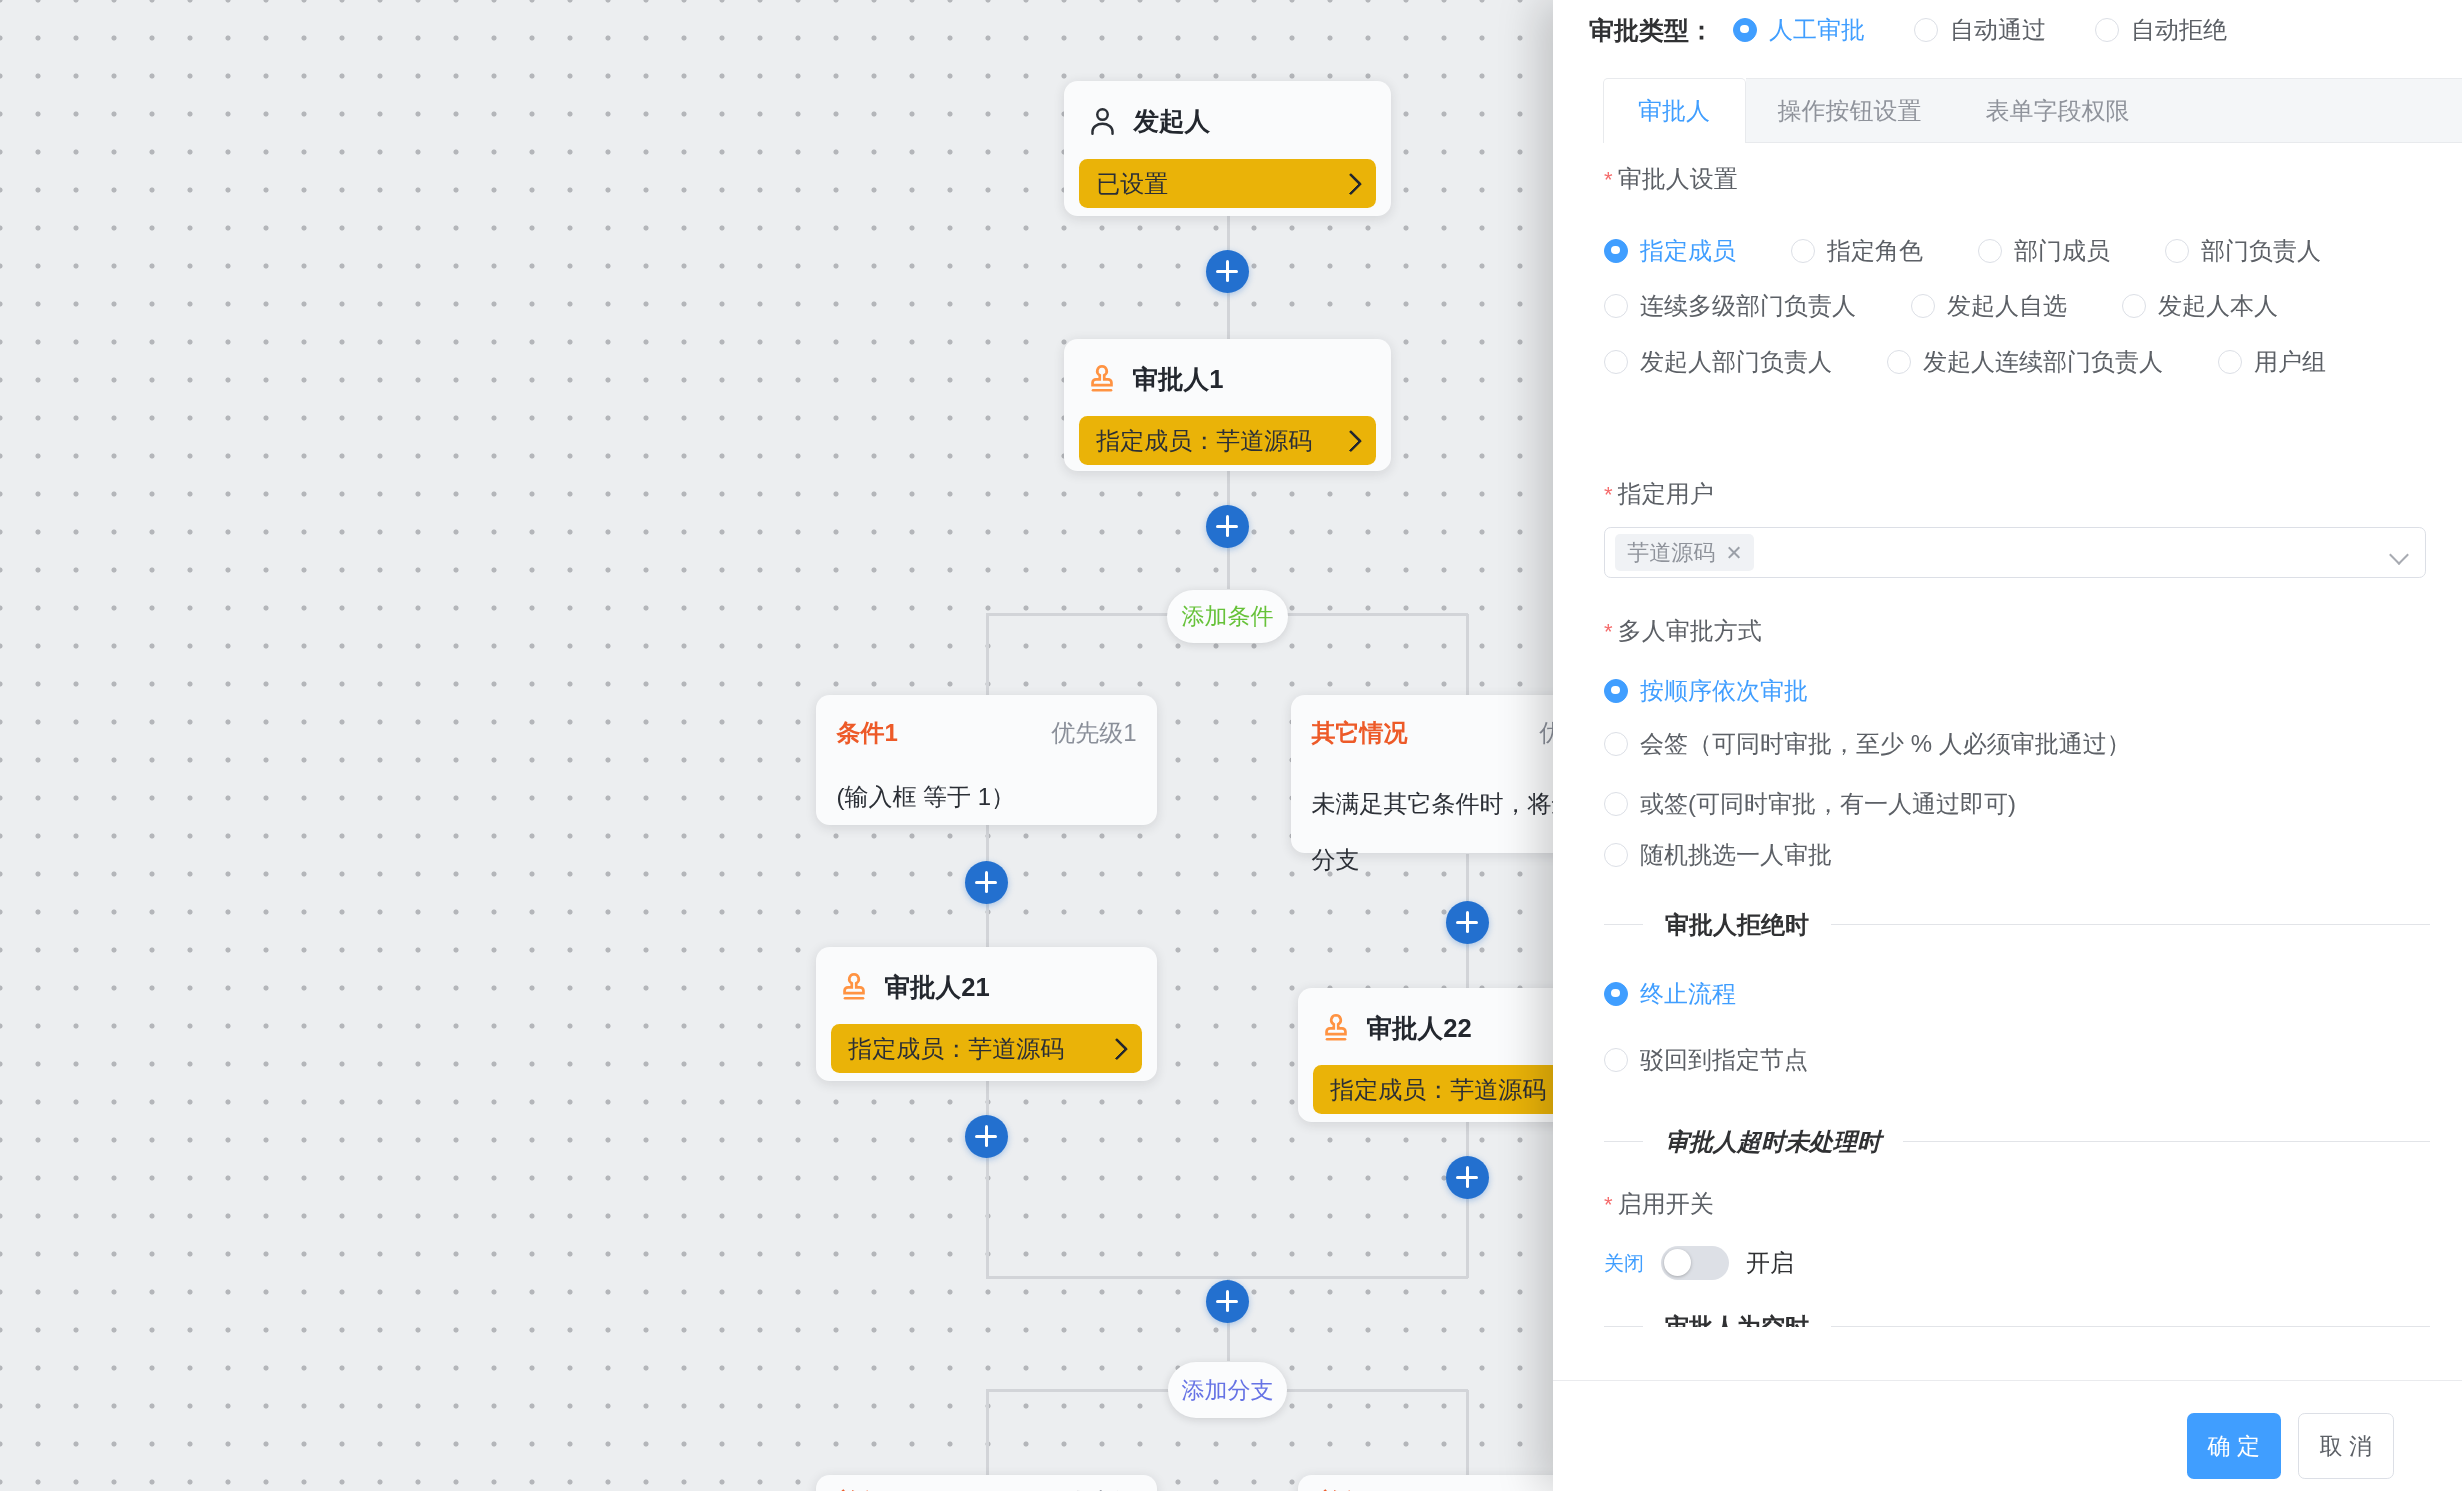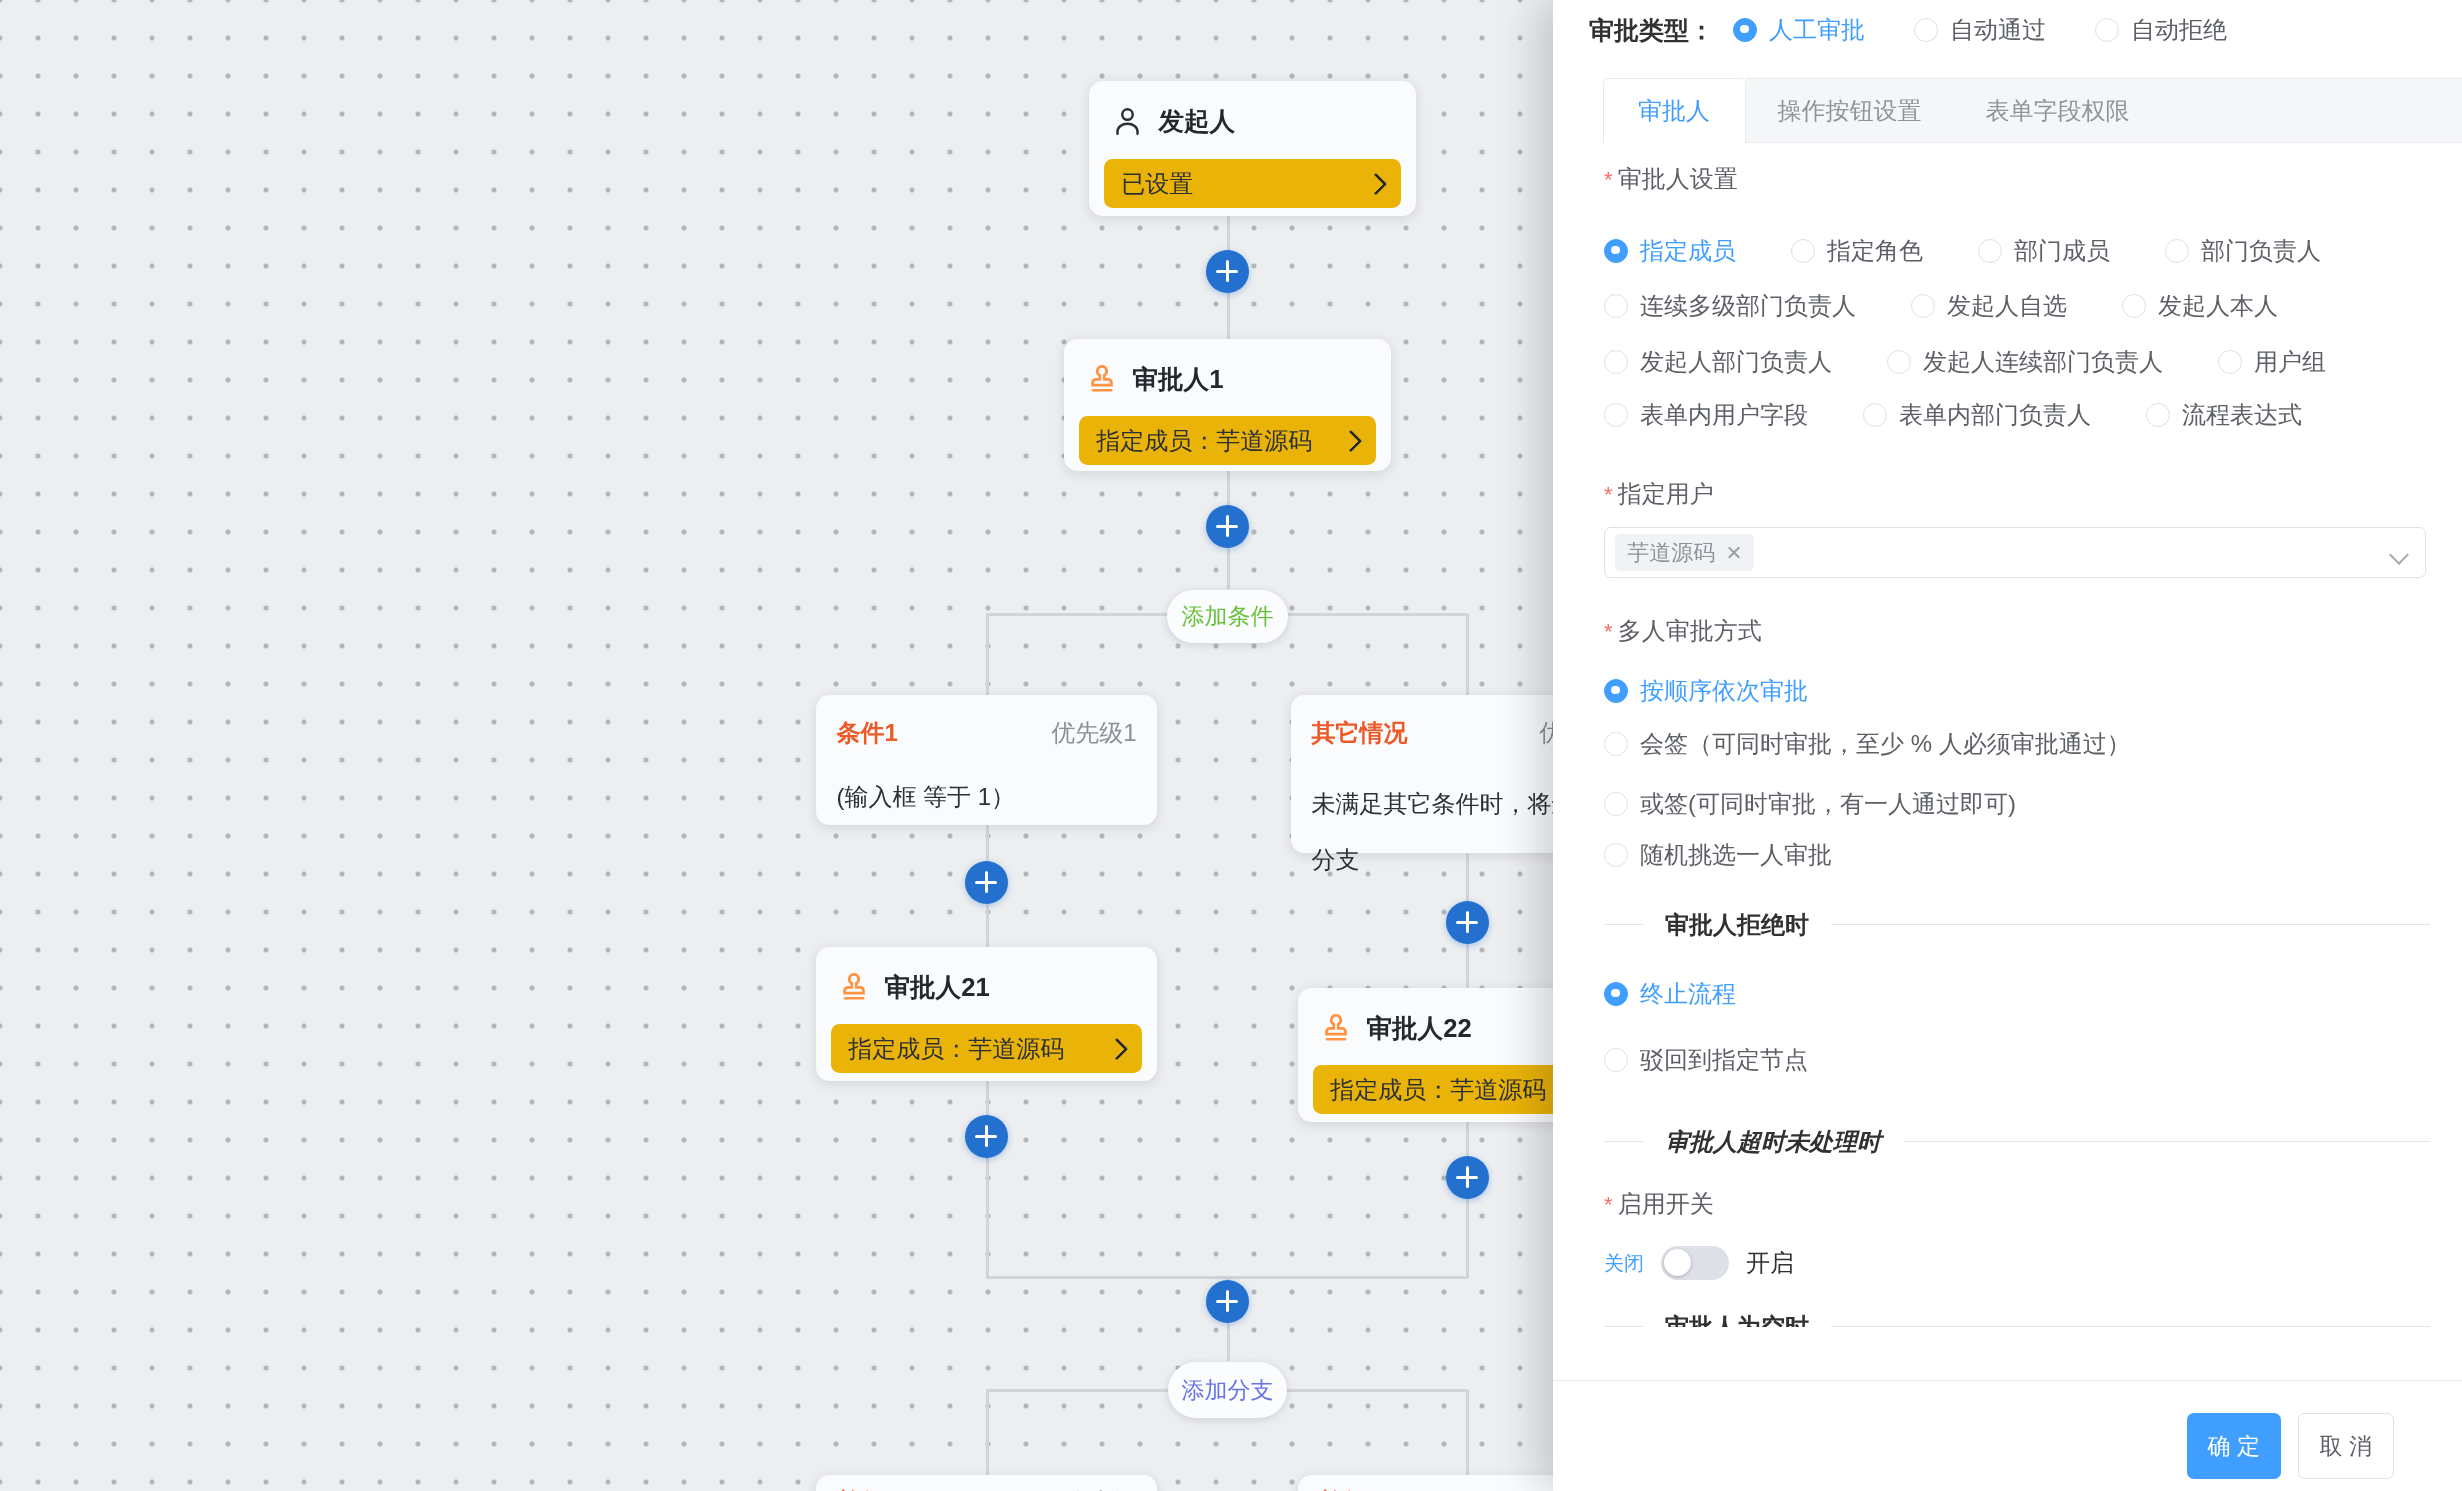--- a/index.html
+++ b/index.html
@@ -102,21 +102,21 @@
   <div class="vline" style="left:986px;top:825px;height:123px;"></div>
   <div class="vline" style="left:1466px;top:854px;height:135px;"></div>
   <div class="vline" style="left:986px;top:1081px;height:197px;"></div>
   <div class="vline" style="left:1466px;top:1122px;height:156px;"></div>
   <div class="hline" style="left:986px;top:1276px;width:482px;"></div>
   <div class="vline" style="left:1227px;top:1278px;height:83px;"></div>
   <div class="hline" style="left:986px;top:1389px;width:482px;"></div>
   <div class="vline" style="left:986px;top:1390px;height:85px;"></div>
   <div class="vline" style="left:1466px;top:1390px;height:85px;"></div>
 
-  <div class="node" style="left:1064px;top:81px;width:327px;height:135px;margin-left:25px;">
+  <div class="node" style="left:1064px;top:81px;width:327px;height:135px;">
     <div class="node-head">
       <svg class="icon-svg" width="37" height="37" viewBox="0 0 24 24" fill="none" stroke="#2b2f36" stroke-width="1.6">
         <circle cx="12" cy="7.5" r="3.4"></circle>
         <path d="M5.5 20v-1.5c0-3 2.9-5 6.5-5s6.5 2 6.5 5V20" stroke-linecap="round"></path>
       </svg>
       <span class="node-title">发起人</span>
     </div>
     <div class="node-body">
       <span>已设置</span>
       <span class="chev"></span>
@@ -287,34 +287,20 @@
         </label>
       <label class="radio">
           <span class="rdot"></span>
           <span class="rlabel">发起人连续部门负责人</span>
         </label>
       <label class="radio">
           <span class="rdot"></span>
           <span class="rlabel">用户组</span>
         </label>
     </div>
-    <div class="rrow" style="top:400px;">
-      <label class="radio">
-          <span class="rdot"></span>
-          <span class="rlabel">表单内用户字段</span>
-        </label>
-      <label class="radio">
-          <span class="rdot"></span>
-          <span class="rlabel">表单内部门负责人</span>
-        </label>
-      <label class="radio">
-          <span class="rdot"></span>
-          <span class="rlabel">流程表达式</span>
-        </label>
-    </div>
 
     <div class="flabel" style="top:478px;">
       <span class="req">*</span><span>指定用户</span>
     </div>
     <div class="select">
       <span class="tag">
         <span>芋道源码</span>
         <span class="tag-x">✕</span>
       </span>
       <span class="sel-arrow"></span>

